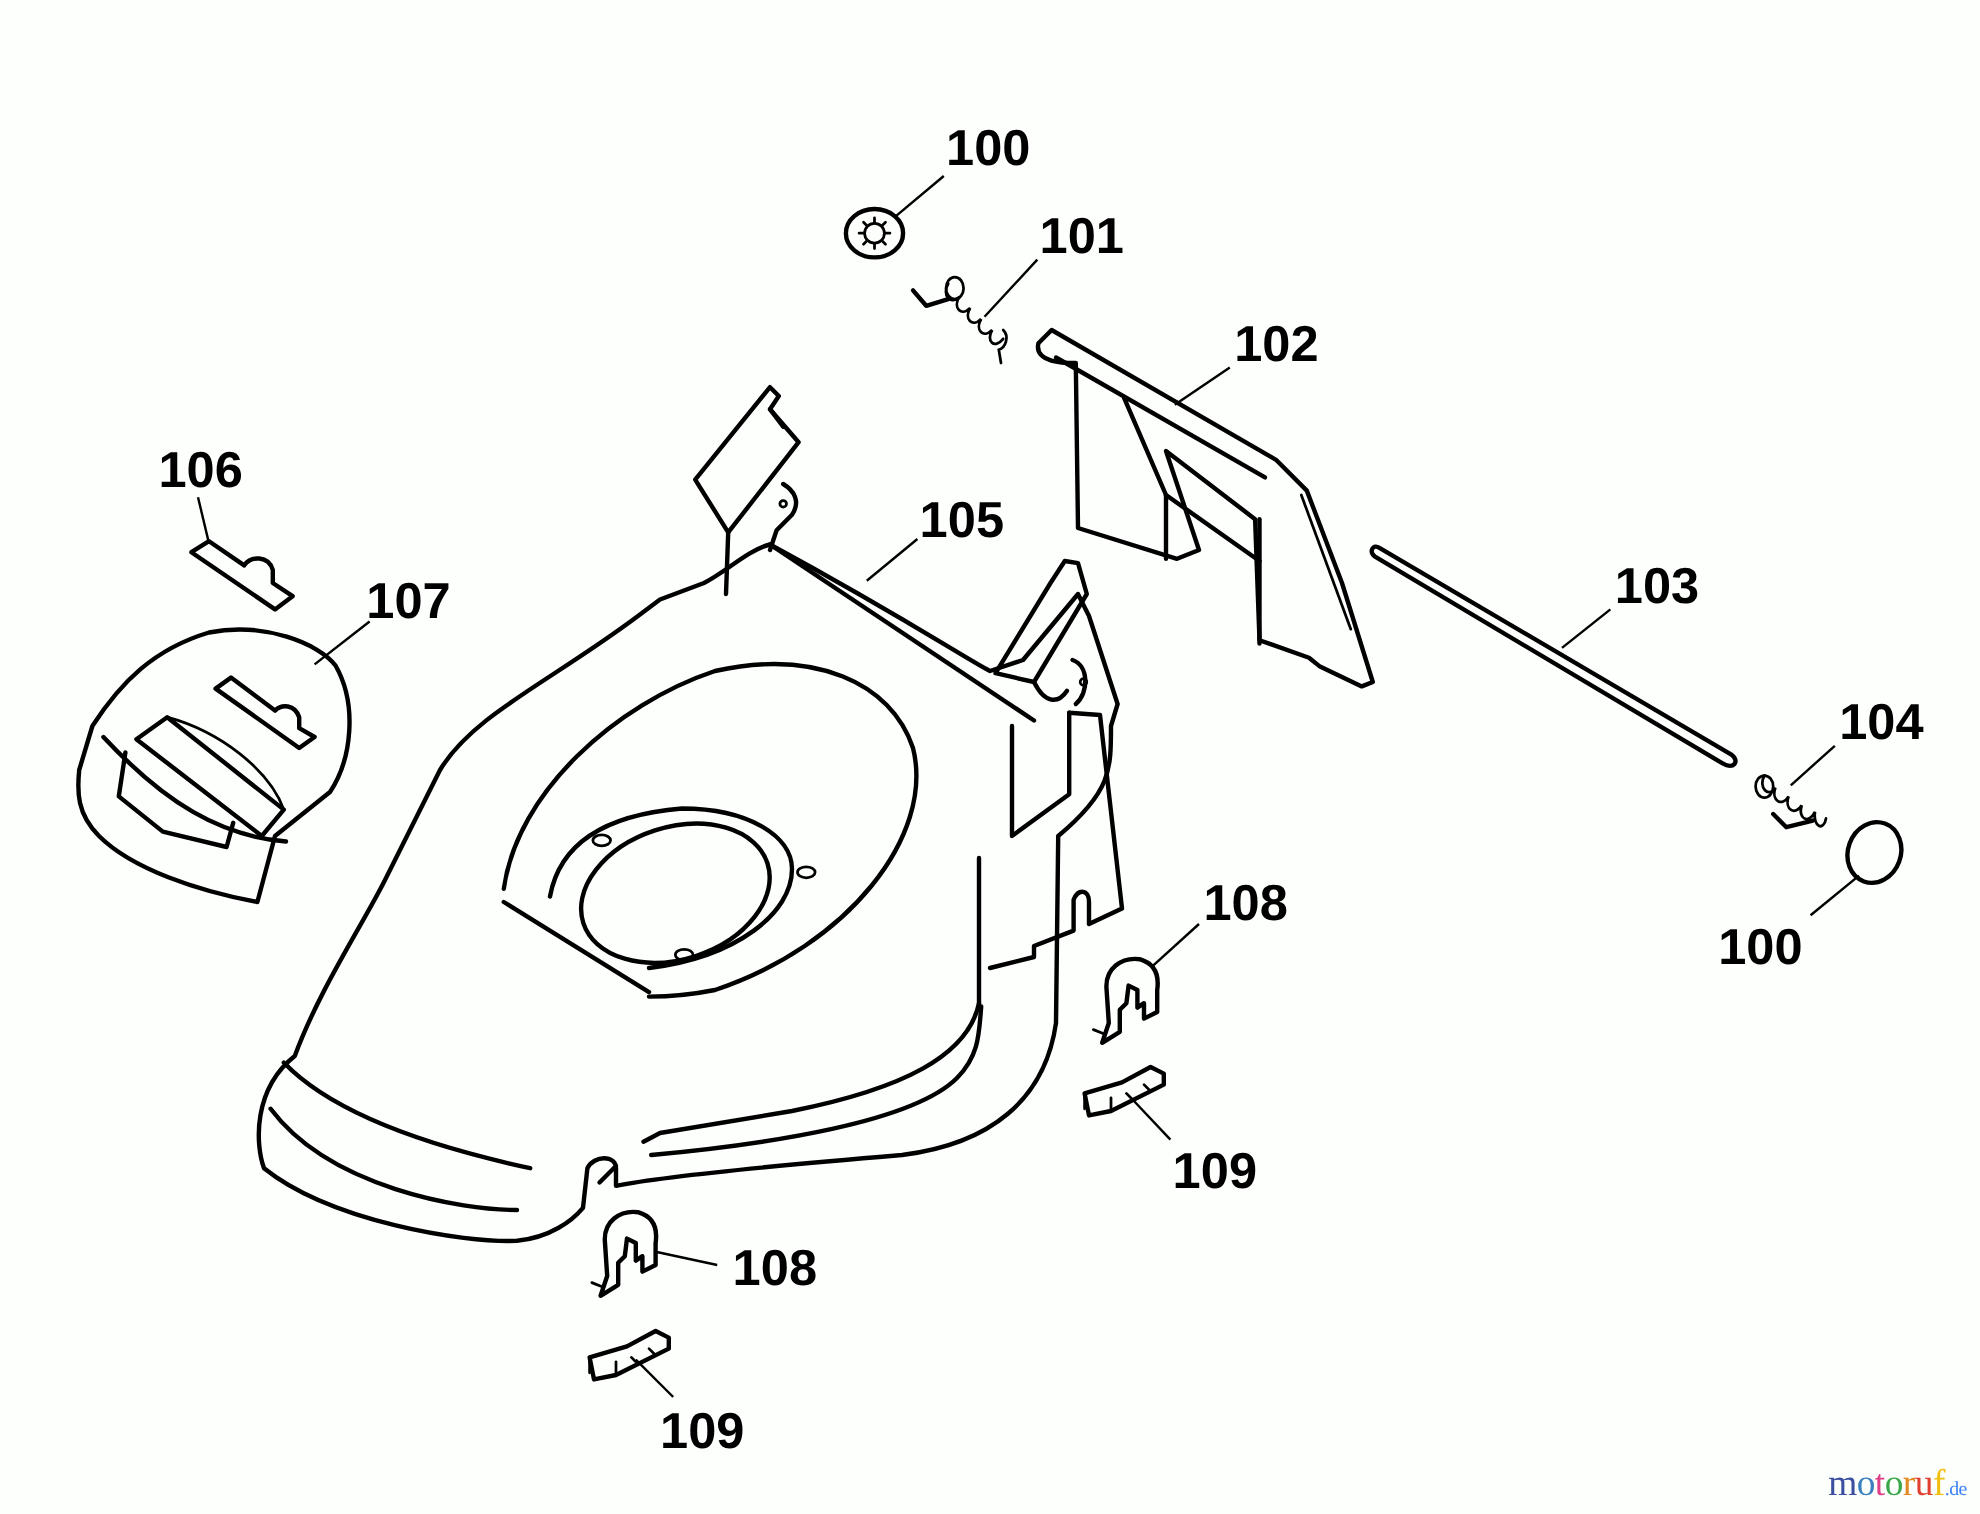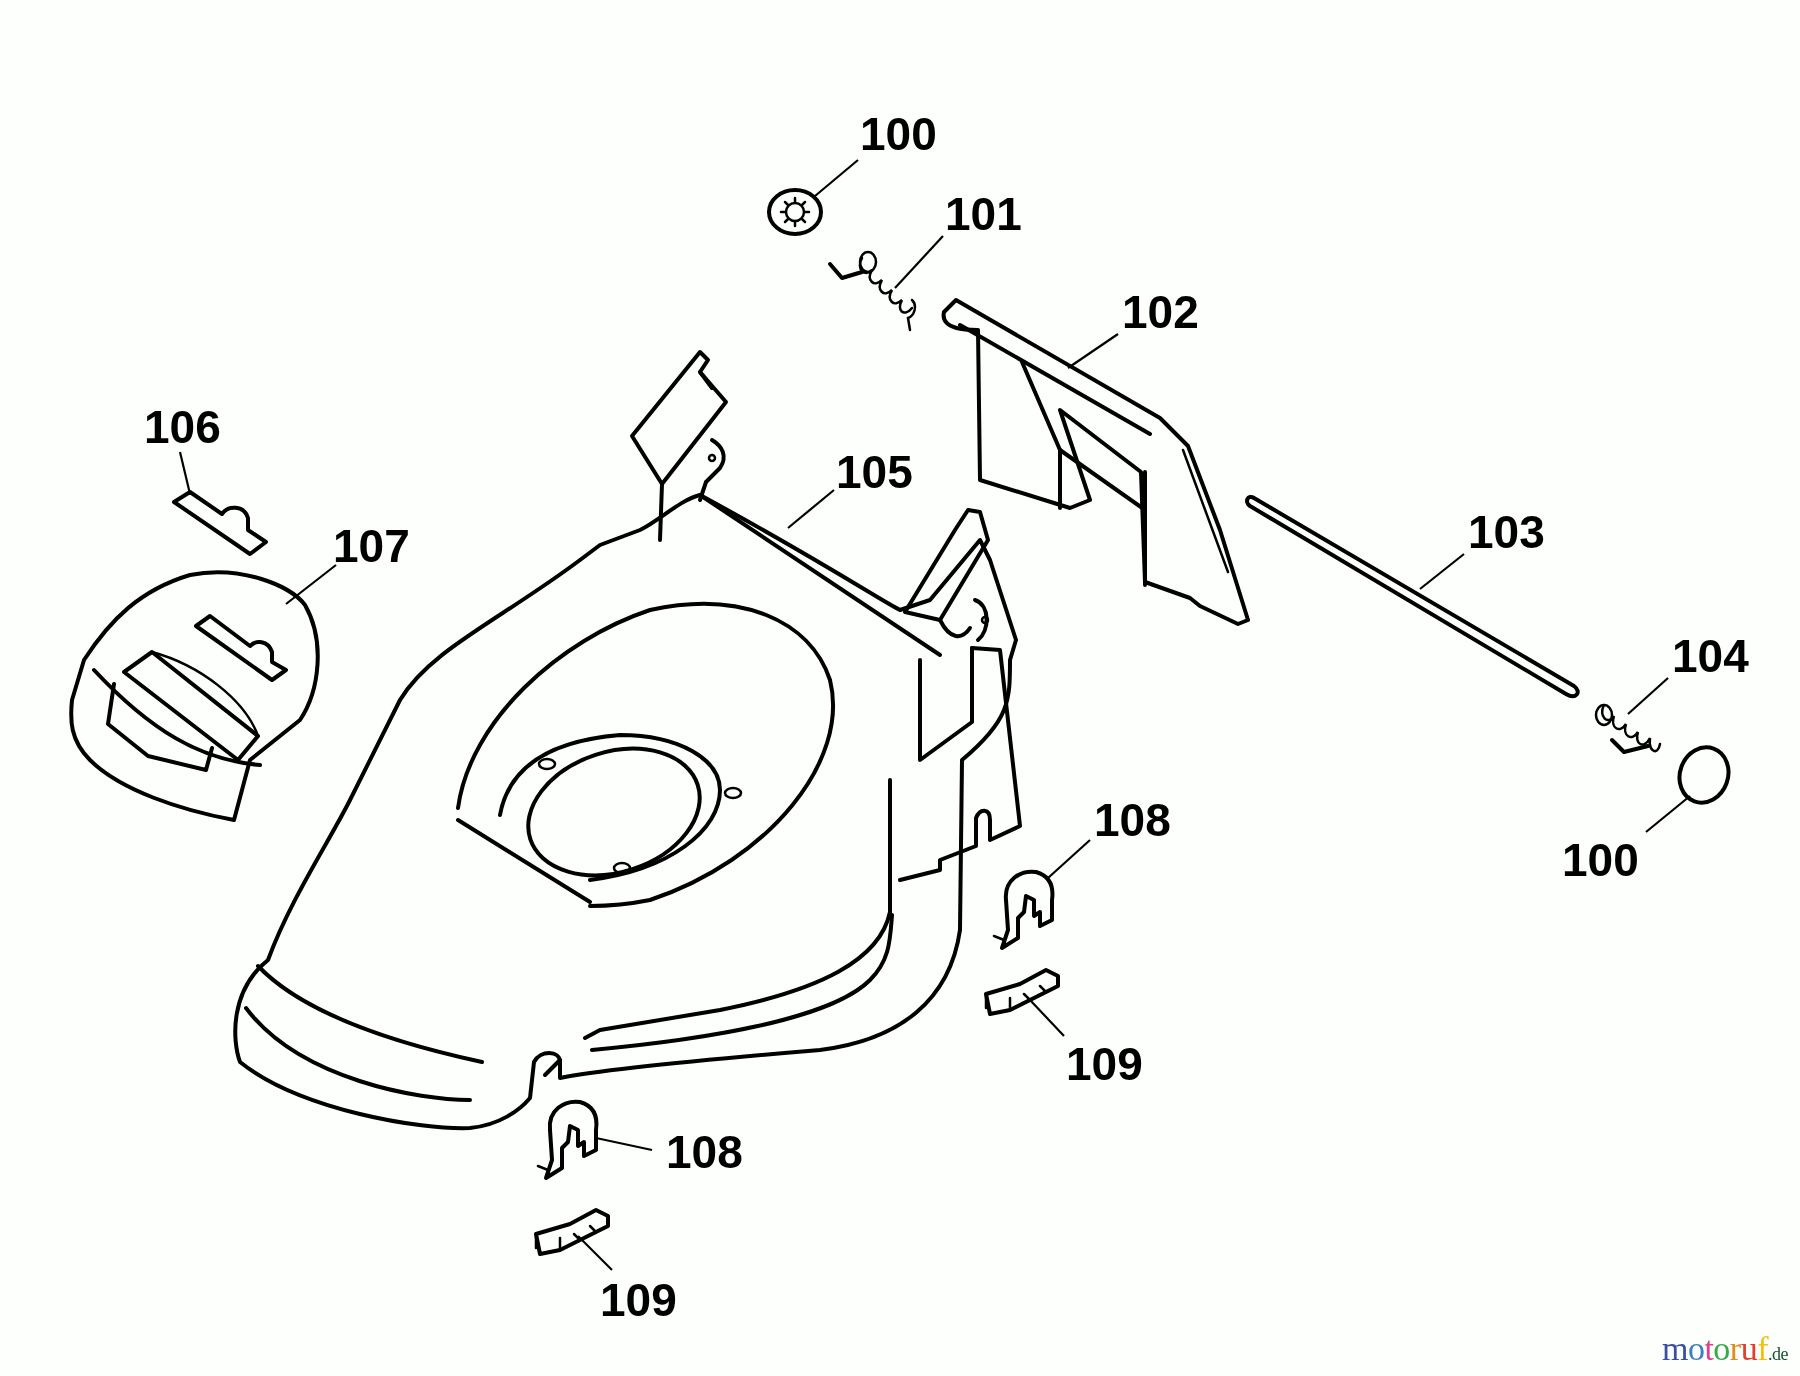--- a/index.html
+++ b/index.html
@@ -5,21 +5,21 @@
   html, body { margin: 0; padding: 0; background: #fdfffc; }
   body { width: 1800px; height: 1376px; position: relative; overflow: hidden; }
   #diagram { position: absolute; left: 0; top: 0; width: 1800px; height: 1376px; }
   .part { fill: none; stroke: #000; stroke-width: 4; stroke-linejoin: round; stroke-linecap: round; }
   .part-fill { fill: #fdfffc; stroke: #000; stroke-width: 4; stroke-linejoin: round; stroke-linecap: round; }
   .thin { fill: none; stroke: #000; stroke-width: 2.5; stroke-linecap: round; }
   .leader { stroke: #000; stroke-width: 2.2; fill: none; }
   .callout { font-family: "Liberation Sans", sans-serif; font-weight: bold; font-size: 46px; fill: #000; }
   .wm { position: absolute; right: 12px; bottom: 8px; font-family: "Liberation Serif", serif; font-size: 34px; letter-spacing: -0.5px; }
   .wm span { display: inline-block; }
-  .wm .tld { font-size: 18px; color: #14532d; }
+  .wm .tld { font-size: 18px; color: #3b82f6; }
 </style>
 </head>
 <body>
 
 <svg id="diagram" viewBox="0 0 1800 1376" xmlns="http://www.w3.org/2000/svg">
 
   <g>
 
     <path class="part-fill" d="M268,960 C230,990 232,1040 240,1062 C300,1110 420,1130 470,1128 C500,1125 520,1110 530,1098
       L534,1062 C540,1050 560,1050 560,1062 L560,1078 C600,1070 700,1060 820,1050 C900,1040 950,1000 960,930

